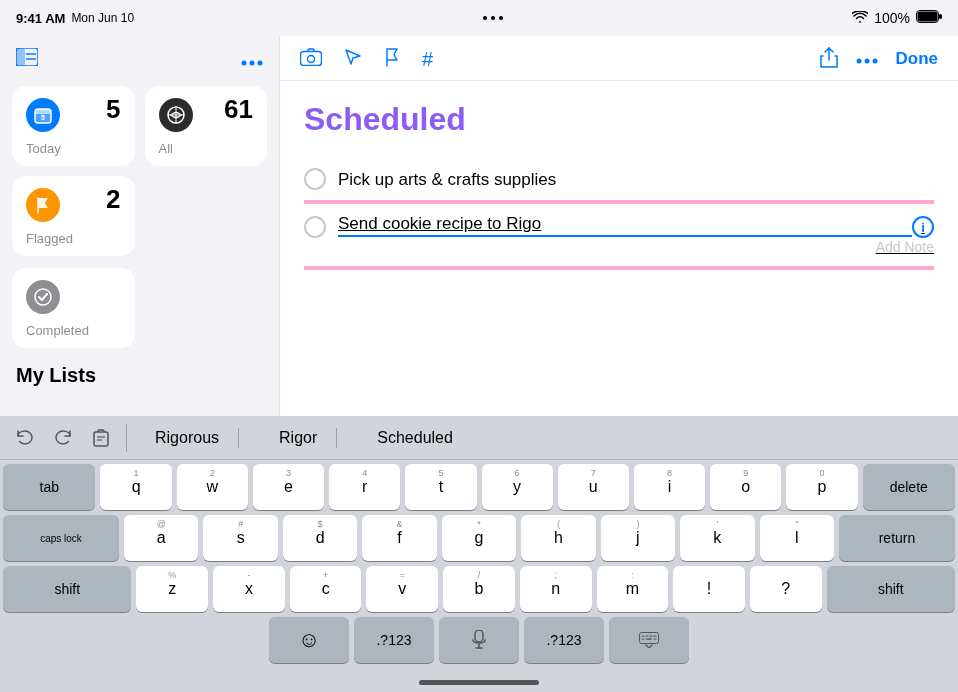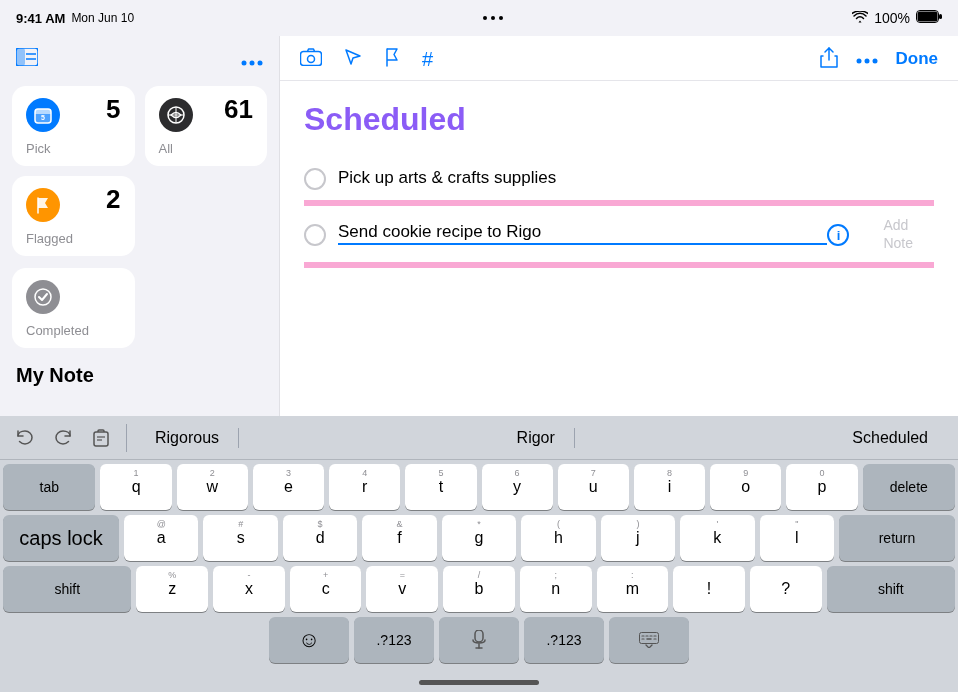--- a/index.html
+++ b/index.html
@@ -185,23 +185,23 @@
 
     .reminders-title {
       font-size: 32px;
       font-weight: 700;
       color: #8b5cf6;
       margin-bottom: 18px;
     }
 
     .reminder-item {
       display: flex;
-      align-items: center;
+      align-items: flex-end;
       padding: 10px 0;
-      border-bottom: 6px solid #f9a8d4;
+      border-bottom: 4px solid #f9a8d4;
     }
 
     .reminder-circle {
       width: 22px;
       height: 22px;
       border-radius: 50%;
       border: 2px solid #c7c7cc;
       margin-right: 12px;
       margin-top: 2px;
       flex-shrink: 0;
@@ -227,20 +227,22 @@
       margin-top: 2px;
     }
 
     .add-note-text {
       font-size: 14px;
       color: #c7c7cc;
       margin-top: 20px;
     }
 
     .reminder-second {
+      flex-direction: column;
+      text-decoration: underline;
     }
 
     .reminder-second-row {
       display: flex;
       align-items: flex-start;
       width: 100%;
     }
 
     
     .keyboard-container {
@@ -272,22 +274,23 @@
       width: 30px;
       height: 30px;
       display: flex;
       align-items: center;
       justify-content: center;
     }
 
     .autocomplete-suggestions {
       flex: 1;
       display: flex;
-      justify-content: space-between;
-      align-items: center;
+      justify-content: flex-start;
+      align-items: center;
+      gap: 20px;
     }
 
     .suggestion-item {
       font-size: 16px;
       color: #000;
       padding: 4px 20px;
       position: relative;
     }
 
     .suggestion-item:not(:last-child)::after {
@@ -334,21 +337,21 @@
       width: 77px;
     }
 
     .key-special {
       background: #adb5bd;
       color: #000;
     }
 
     .key-tab { width: 100px; font-size: 14px; }
     .key-delete { width: 100px; font-size: 14px; }
-    .key-capslock { width: 120px; font-size: 20px; }
+    .key-capslock { width: 120px; font-size: 10px; }
     .key-return { width: 120px; font-size: 14px; }
     .key-shift { width: 138px; font-size: 14px; }
     .key-shift-right { width: 138px; font-size: 14px; }
 
     .key-number {
       position: absolute;
       top: 4px;
       left: 50%;
       transform: translateX(-50%);
       font-size: 9px;
@@ -443,21 +446,21 @@
       <div class="smart-list-card">
         <div class="smart-list-icon icon-blue">
           <svg width="18" height="18" viewBox="0 0 18 18" fill="none">
             <rect x="1" y="3" width="16" height="14" rx="3" fill="white" opacity="0.3"></rect>
             <rect x="1" y="3" width="16" height="14" rx="3" stroke="white" stroke-width="1.5" fill="none"></rect>
             <rect x="1" y="3" width="16" height="5" rx="0" fill="white" opacity="0.6"></rect>
             <text x="9" y="14" text-anchor="middle" font-size="7" fill="white" font-weight="700">5</text>
           </svg>
         </div>
         <span class="smart-list-count">5</span>
-        <span class="smart-list-label">Pick</span>
+        <span class="smart-list-label">Today</span>
       </div>
 
 
       <div class="smart-list-card">
         <div class="smart-list-icon icon-dark">
           <svg width="18" height="18" viewBox="0 0 18 18" fill="none">
             <circle cx="9" cy="9" r="8" stroke="white" stroke-width="1.5" fill="none"></circle>
             <path d="M4 9 Q9 4 14 9 Q9 14 4 9Z" stroke="white" stroke-width="1.2" fill="none"></path>
             <line x1="9" y1="1" x2="9" y2="17" stroke="white" stroke-width="1"></line>
             <line x1="1" y1="9" x2="17" y2="9" stroke="white" stroke-width="1"></line>
@@ -482,21 +485,21 @@
     <div class="completed-card">
       <div class="smart-list-icon icon-gray" style="width:34px;height:34px;">
         <svg width="18" height="18" viewBox="0 0 18 18" fill="none">
           <circle cx="9" cy="9" r="8" stroke="white" stroke-width="1.5" fill="none"></circle>
           <path d="M5 9 L8 12 L13 6" stroke="white" stroke-width="2" stroke-linecap="round" stroke-linejoin="round" fill="none"></path>
         </svg>
       </div>
       <span class="smart-list-label">Completed</span>
     </div>
 
-    <div class="my-lists-label">My Note</div>
+    <div class="my-lists-label">My Lists</div>
   </div>
 
   <div class="detail-panel">
 
     <div class="detail-toolbar">
       <div class="toolbar-icons-left">
 
         <span style="color:#007aff;">
           <svg width="22" height="18" viewBox="0 0 22 18" fill="none">
             <rect x="0.5" y="3.5" width="21" height="14" rx="3" stroke="#007aff" stroke-width="1.5" fill="none"></rect>

